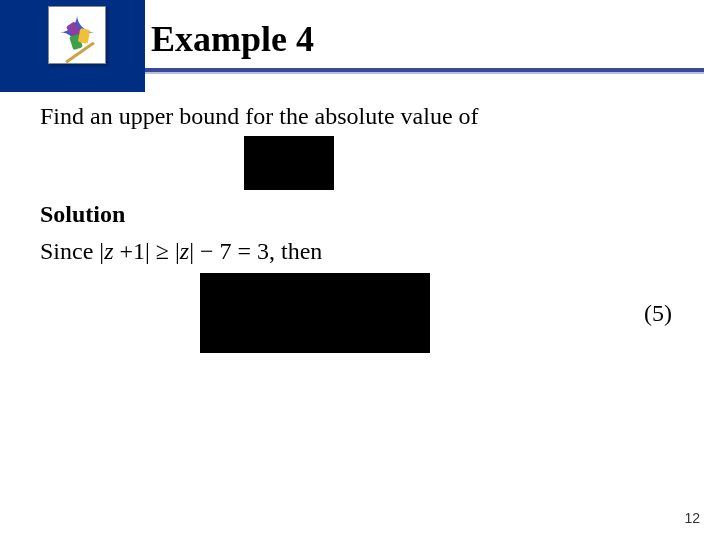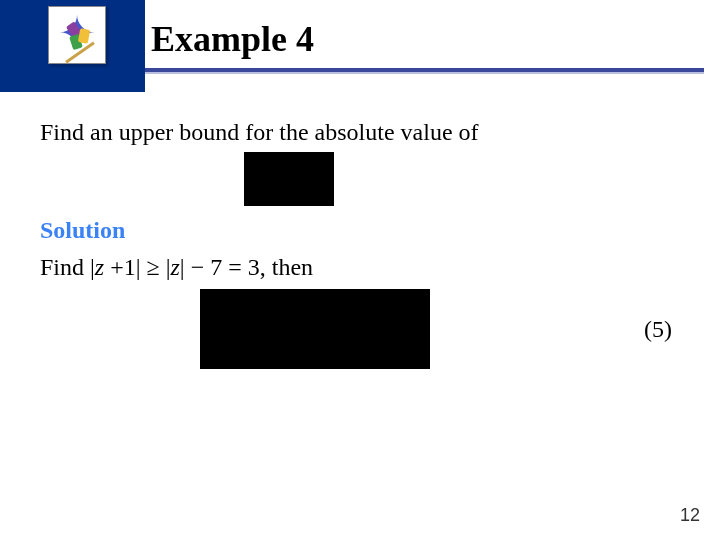--- a/index.html
+++ b/index.html
@@ -16,31 +16,31 @@
   .chip.g { background: #3fa04a; left: 22px; top: 28px; transform: rotate(-18deg); }
   .chip.y { background: #f2c038; left: 30px; top: 22px; transform: rotate(10deg); }
   .chip.p { background: #8a3fa0; left: 20px; top: 16px; transform: rotate(-35deg); }
   .pencil { position: absolute; width: 34px; height: 3px; background: #caa24a; left: 14px; top: 44px; transform: rotate(-35deg); }
   .title { position: absolute; left: 145px; top: 10px; right: 20px; height: 58px; font-weight: bold; font-size: 36px; color: #000; display: flex; align-items: center; padding-left: 6px; }
   .title-underline { position: absolute; left: 145px; right: 16px; top: 68px; height: 4px; background: #39489a; }
   .title-shadow { position: absolute; left: 145px; right: 16px; top: 72px; height: 2px; background: #b9bfe0; }
   .blue-tab { position: absolute; left: 0; top: 68px; width: 145px; height: 24px; background: #002e82; }
 
   
-  .body { position: absolute; left: 40px; right: 40px; top: 116px; font-size: 24px; line-height: 1.35; color: #000; }
+  .body { position: absolute; left: 40px; right: 40px; top: 100px; font-size: 24px; line-height: 1.35; color: #000; }
   .row { margin-bottom: 4px; }
   .eq-block { background: #000; display: block; margin-left: auto; margin-right: auto; }
   .eq1 { width: 90px; height: 54px; margin-top: 2px; margin-bottom: 8px; margin-left: 204px; }
-  .sol { color: #3b82f6; font-weight: bold; }
+  .sol { color: #000000; font-weight: bold; }
   .eq2-row { display: flex; align-items: center; margin-top: 6px; }
   .eq2 { width: 230px; height: 80px; margin-left: 160px; }
   .eqnum { margin-left: auto; padding-right: 8px; font-size: 24px; }
 
   
-  .pagenum { position: absolute; right: 20px; bottom: 14px; font-family: Arial, sans-serif; font-size: 18px; color: #333; }
+  .pagenum { position: absolute; right: 20px; bottom: 14px; font-family: Arial, sans-serif; font-size: 14px; color: #333; }
 </style>
 </head>
 <body>
 
 <div class="slide">
 
   <div class="header">
     <div class="blue-strip"></div>
     <div class="blue-tab"></div>
     <div class="icon-box">
@@ -59,21 +59,21 @@
 
   <div class="body">
     <div class="row">Find an upper bound for the absolute value of</div>
 
     <div class="eq-block eq1"></div>
 
 
     <div class="row sol">Solution</div>
 
     <div class="row">
-      <span>Find |</span><i>z</i><span> +1| ≥ |</span><i>z</i><span>| − 7 = 3, then</span>
+      <span>Since |</span><i>z</i><span> +1| ≥ |</span><i>z</i><span>| − 7 = 3, then</span>
     </div>
 
     <div class="eq2-row">
       <div class="eq-block eq2"></div>
       <div class="eqnum">(5)</div>
     </div>
   </div>
 
   <div class="pagenum">12</div>
 </div>

